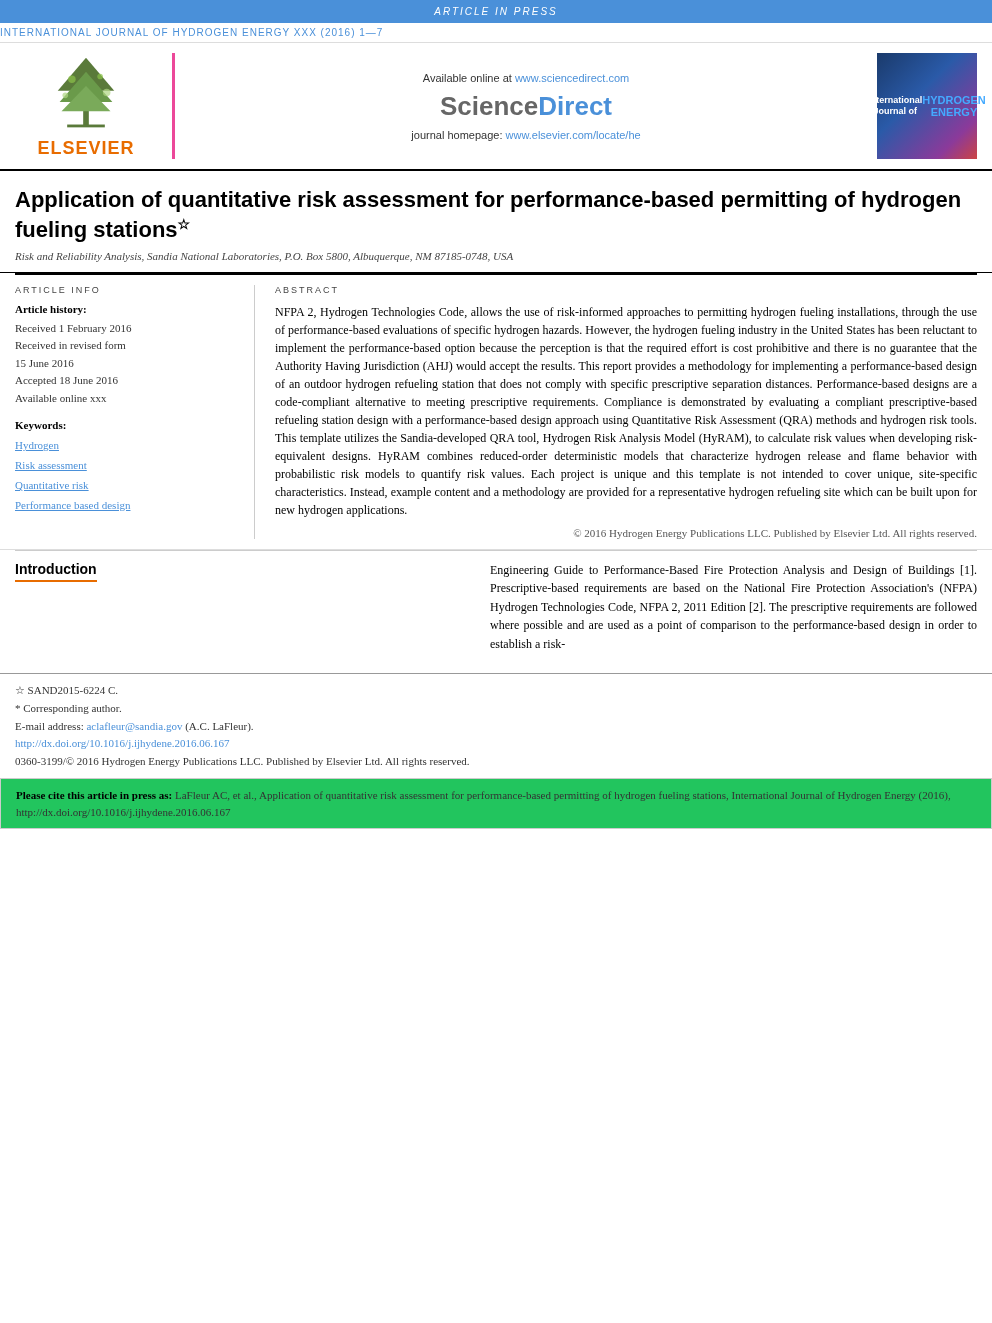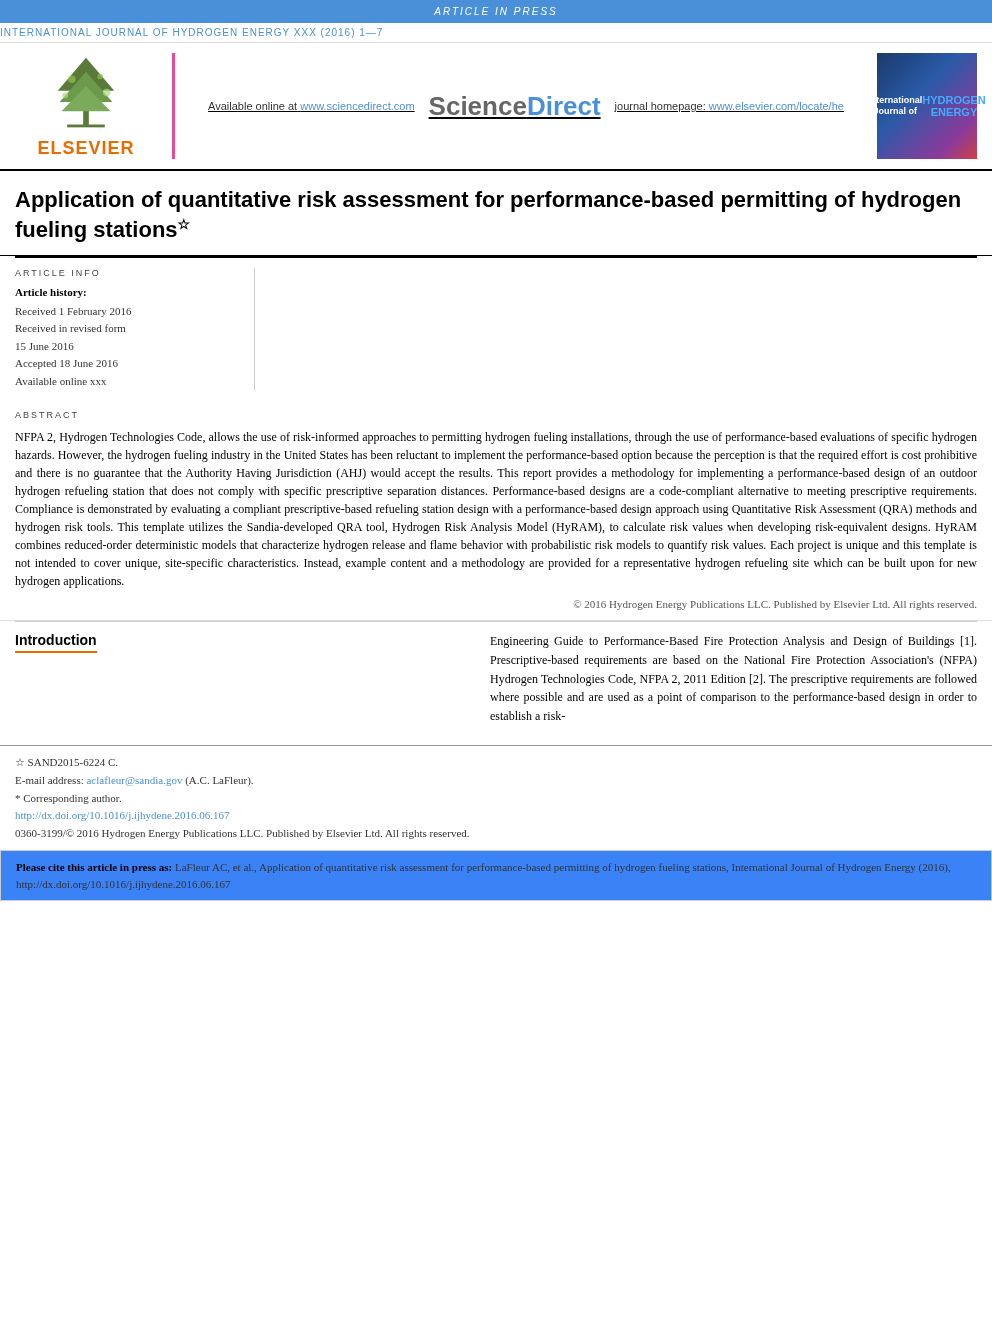--- a/index.html
+++ b/index.html
@@ -66,25 +66,24 @@
       font-size: 18px;
       font-family: Arial, sans-serif;
       font-weight: bold;
       letter-spacing: 1px;
       margin-top: 5px;
     }
 
     .header-center {
       flex: 1;
       display: flex;
-      flex-direction: row;
+      flex-direction: column;
       align-items: center;
       justify-content: center;
-      gap: 14px;
-      text-decoration: underline;
+      gap: 7px;
     }
 
     .available-online {
       font-size: 11px;
       font-family: Arial, sans-serif;
       color: #333;
     }
 
     .sciencedirect-link {
       color: #4a90d9;
@@ -174,21 +173,20 @@
       font-style: italic;
       color: #444;
     }
 
     
     .two-col-section {
       display: flex;
       padding: 10px 15px;
       gap: 20px;
       border-bottom: 1px solid #ddd;
-      flex-direction: column;
     }
 
     .left-col {
       width: 240px;
       min-width: 240px;
       border-right: 1px solid #ccc;
       padding-right: 15px;
     }
 
     .right-col {
@@ -290,21 +288,21 @@
       color: #333;
     }
 
     .footnote-link {
       color: #4a90d9;
       text-decoration: none;
     }
 
     
     .citation-box {
-      background: #3b82f6;
+      background: #22c55e;
       border: 1px solid #ccc;
       padding: 8px 15px;
       margin: 0;
     }
 
     .citation-text {
       font-size: 11px;
       line-height: 1.5;
       color: #333;
     }
@@ -372,36 +370,44 @@
       <line x1="0" y1="20" x2="60" y2="20" stroke="#4af" stroke-width="0.5" opacity="0.5"></line>
       <line x1="30" y1="0" x2="30" y2="40" stroke="#4af" stroke-width="0.5" opacity="0.5"></line>
     </svg>
   </div>
 </div>
 
 <div class="article-title-section">
   <div class="article-main-title">
     <span>Application of quantitative risk assessment for performance-based permitting of hydrogen fueling stations</span><span class="star-footnote">☆</span>
   </div>
+  <div class="author-affiliation">Risk and Reliability Analysis, Sandia National Laboratories, P.O. Box 5800, Albuquerque, NM 87185-0748, USA</div>
 </div>
 
 <div class="divider"></div>
 
 <div class="two-col-section">
 
   <div class="left-col">
     <div class="section-heading">ARTICLE INFO</div>
 
     <div class="article-info-label">Article history:</div>
     <div class="article-history-item">Received 1 February 2016</div>
     <div class="article-history-item">Received in revised form</div>
     <div class="article-history-item">15 June 2016</div>
     <div class="article-history-item">Accepted 18 June 2016</div>
     <div class="article-history-item">Available online xxx</div>
 
+    <div class="keywords-section">
+      <div class="article-info-label">Keywords:</div>
+      <div class="keyword-item">Hydrogen</div>
+      <div class="keyword-item">Risk assessment</div>
+      <div class="keyword-item">Quantitative risk</div>
+      <div class="keyword-item">Performance based design</div>
+    </div>
   </div>
 
   <div class="right-col">
     <div class="section-heading">ABSTRACT</div>
     <div class="abstract-text">NFPA 2, Hydrogen Technologies Code, allows the use of risk-informed approaches to permitting hydrogen fueling installations, through the use of performance-based evaluations of specific hydrogen hazards. However, the hydrogen fueling industry in the United States has been reluctant to implement the performance-based option because the perception is that the required effort is cost prohibitive and there is no guarantee that the Authority Having Jurisdiction (AHJ) would accept the results. This report provides a methodology for implementing a performance-based design of an outdoor hydrogen refueling station that does not comply with specific prescriptive separation distances. Performance-based designs are a code-compliant alternative to meeting prescriptive requirements. Compliance is demonstrated by evaluating a compliant prescriptive-based refueling station design with a performance-based design approach using Quantitative Risk Assessment (QRA) methods and hydrogen risk tools. This template utilizes the Sandia-developed QRA tool, Hydrogen Risk Analysis Model (HyRAM), to calculate risk values when developing risk-equivalent designs. HyRAM combines reduced-order deterministic models that characterize hydrogen release and flame behavior with probabilistic risk models to quantify risk values. Each project is unique and this template is not intended to cover unique, site-specific characteristics. Instead, example content and a methodology are provided for a representative hydrogen refueling site which can be built upon for new hydrogen applications.</div>
     <div class="copyright-line">© 2016 Hydrogen Energy Publications LLC. Published by Elsevier Ltd. All rights reserved.</div>
   </div>
 </div>
 
 <div style="height:1px; background:#ccc; margin:0 15px;"></div>
@@ -412,26 +418,26 @@
   </div>
   <div class="body-right">
     <div class="body-text">
       Engineering Guide to Performance-Based Fire Protection Analysis and Design of Buildings [1]. Prescriptive-based requirements are based on the National Fire Protection Association's (NFPA) Hydrogen Technologies Code, NFPA 2, 2011 Edition [2]. The prescriptive requirements are followed where possible and are used as a point of comparison to the performance-based design in order to establish a risk-
     </div>
   </div>
 </div>
 
 <div class="footnotes-section">
   <div class="footnote-item">☆ SAND2015-6224 C.</div>
+  <div class="footnote-item">* Corresponding author.</div>
   <div class="footnote-item">
     <span>E-mail address:</span>
     <a href="#" class="footnote-link">aclafleur@sandia.gov</a>
     <span> (A.C. LaFleur).</span>
   </div>
-  <div class="footnote-item">* Corresponding author.</div>
   <div class="footnote-item">
     <a href="#" class="footnote-link">http://dx.doi.org/10.1016/j.ijhydene.2016.06.167</a>
   </div>
   <div class="footnote-item">0360-3199/© 2016 Hydrogen Energy Publications LLC. Published by Elsevier Ltd. All rights reserved.</div>
 </div>
 
 <div class="citation-box">
   <div class="citation-text">
     <span class="citation-label">Please cite this article in press as:</span>
     <span>LaFleur AC, et al., Application of quantitative risk assessment for performance-based permitting of hydrogen fueling stations, International Journal of Hydrogen Energy (2016), http://dx.doi.org/10.1016/j.ijhydene.2016.06.167</span>

